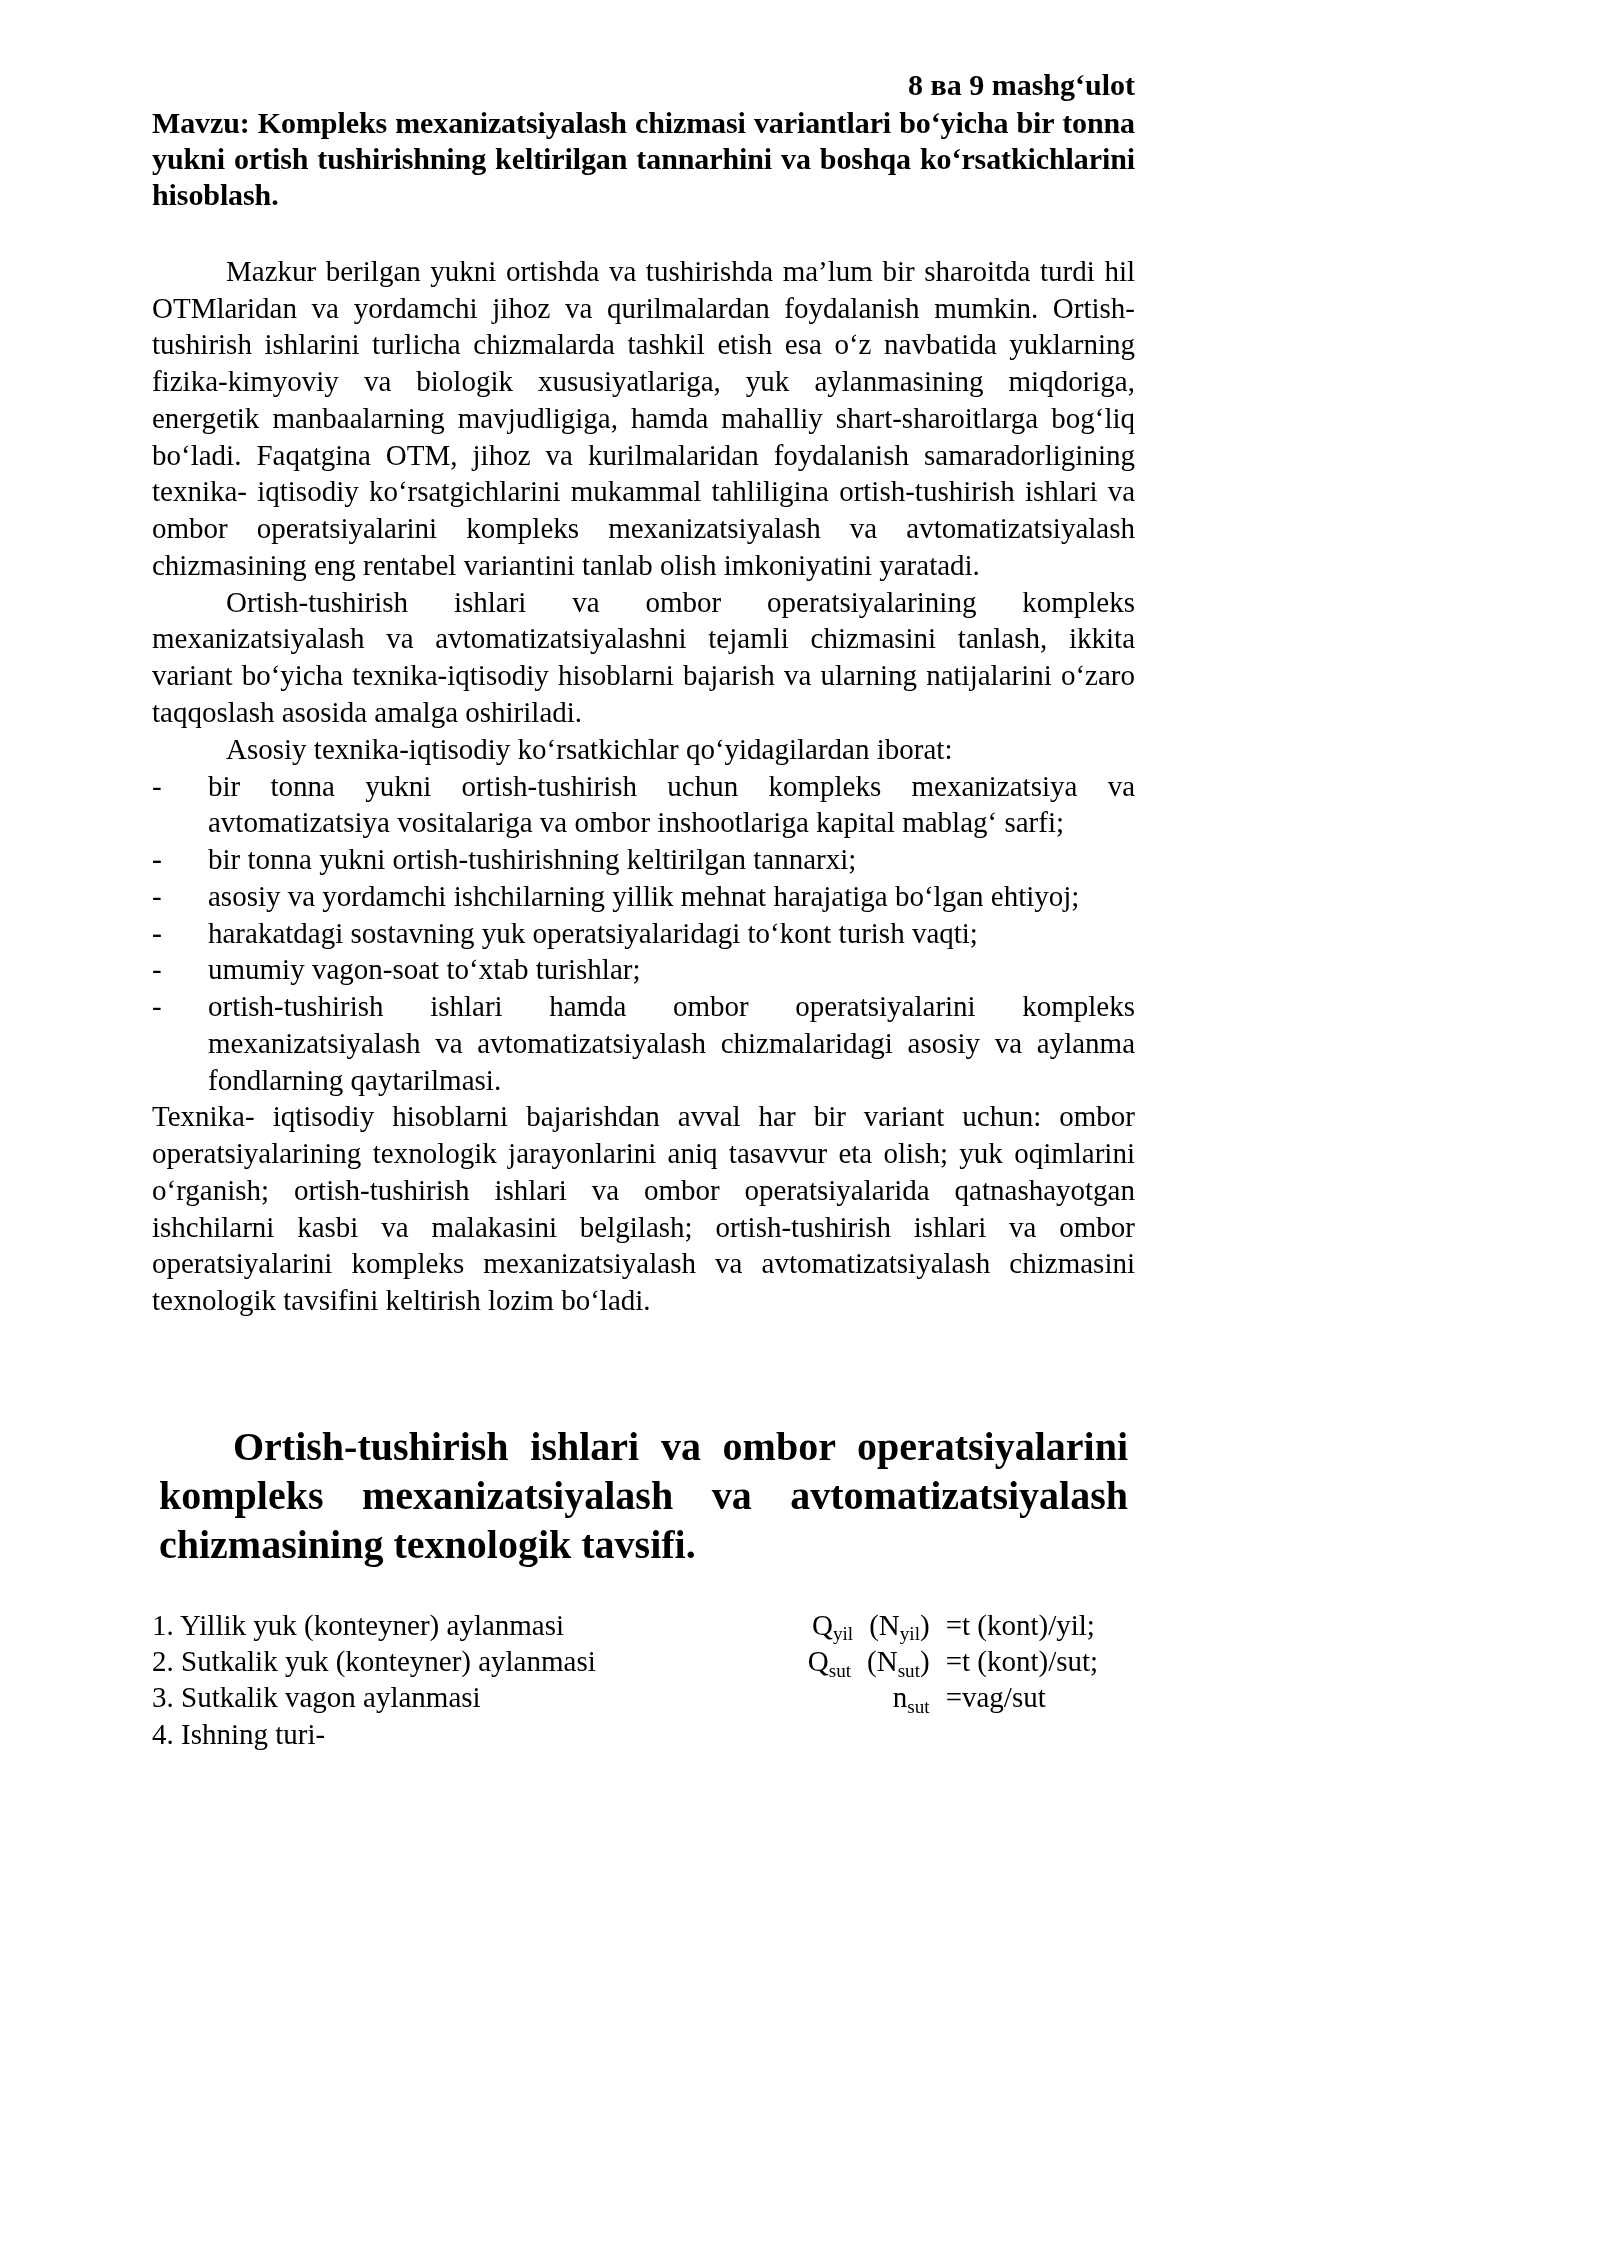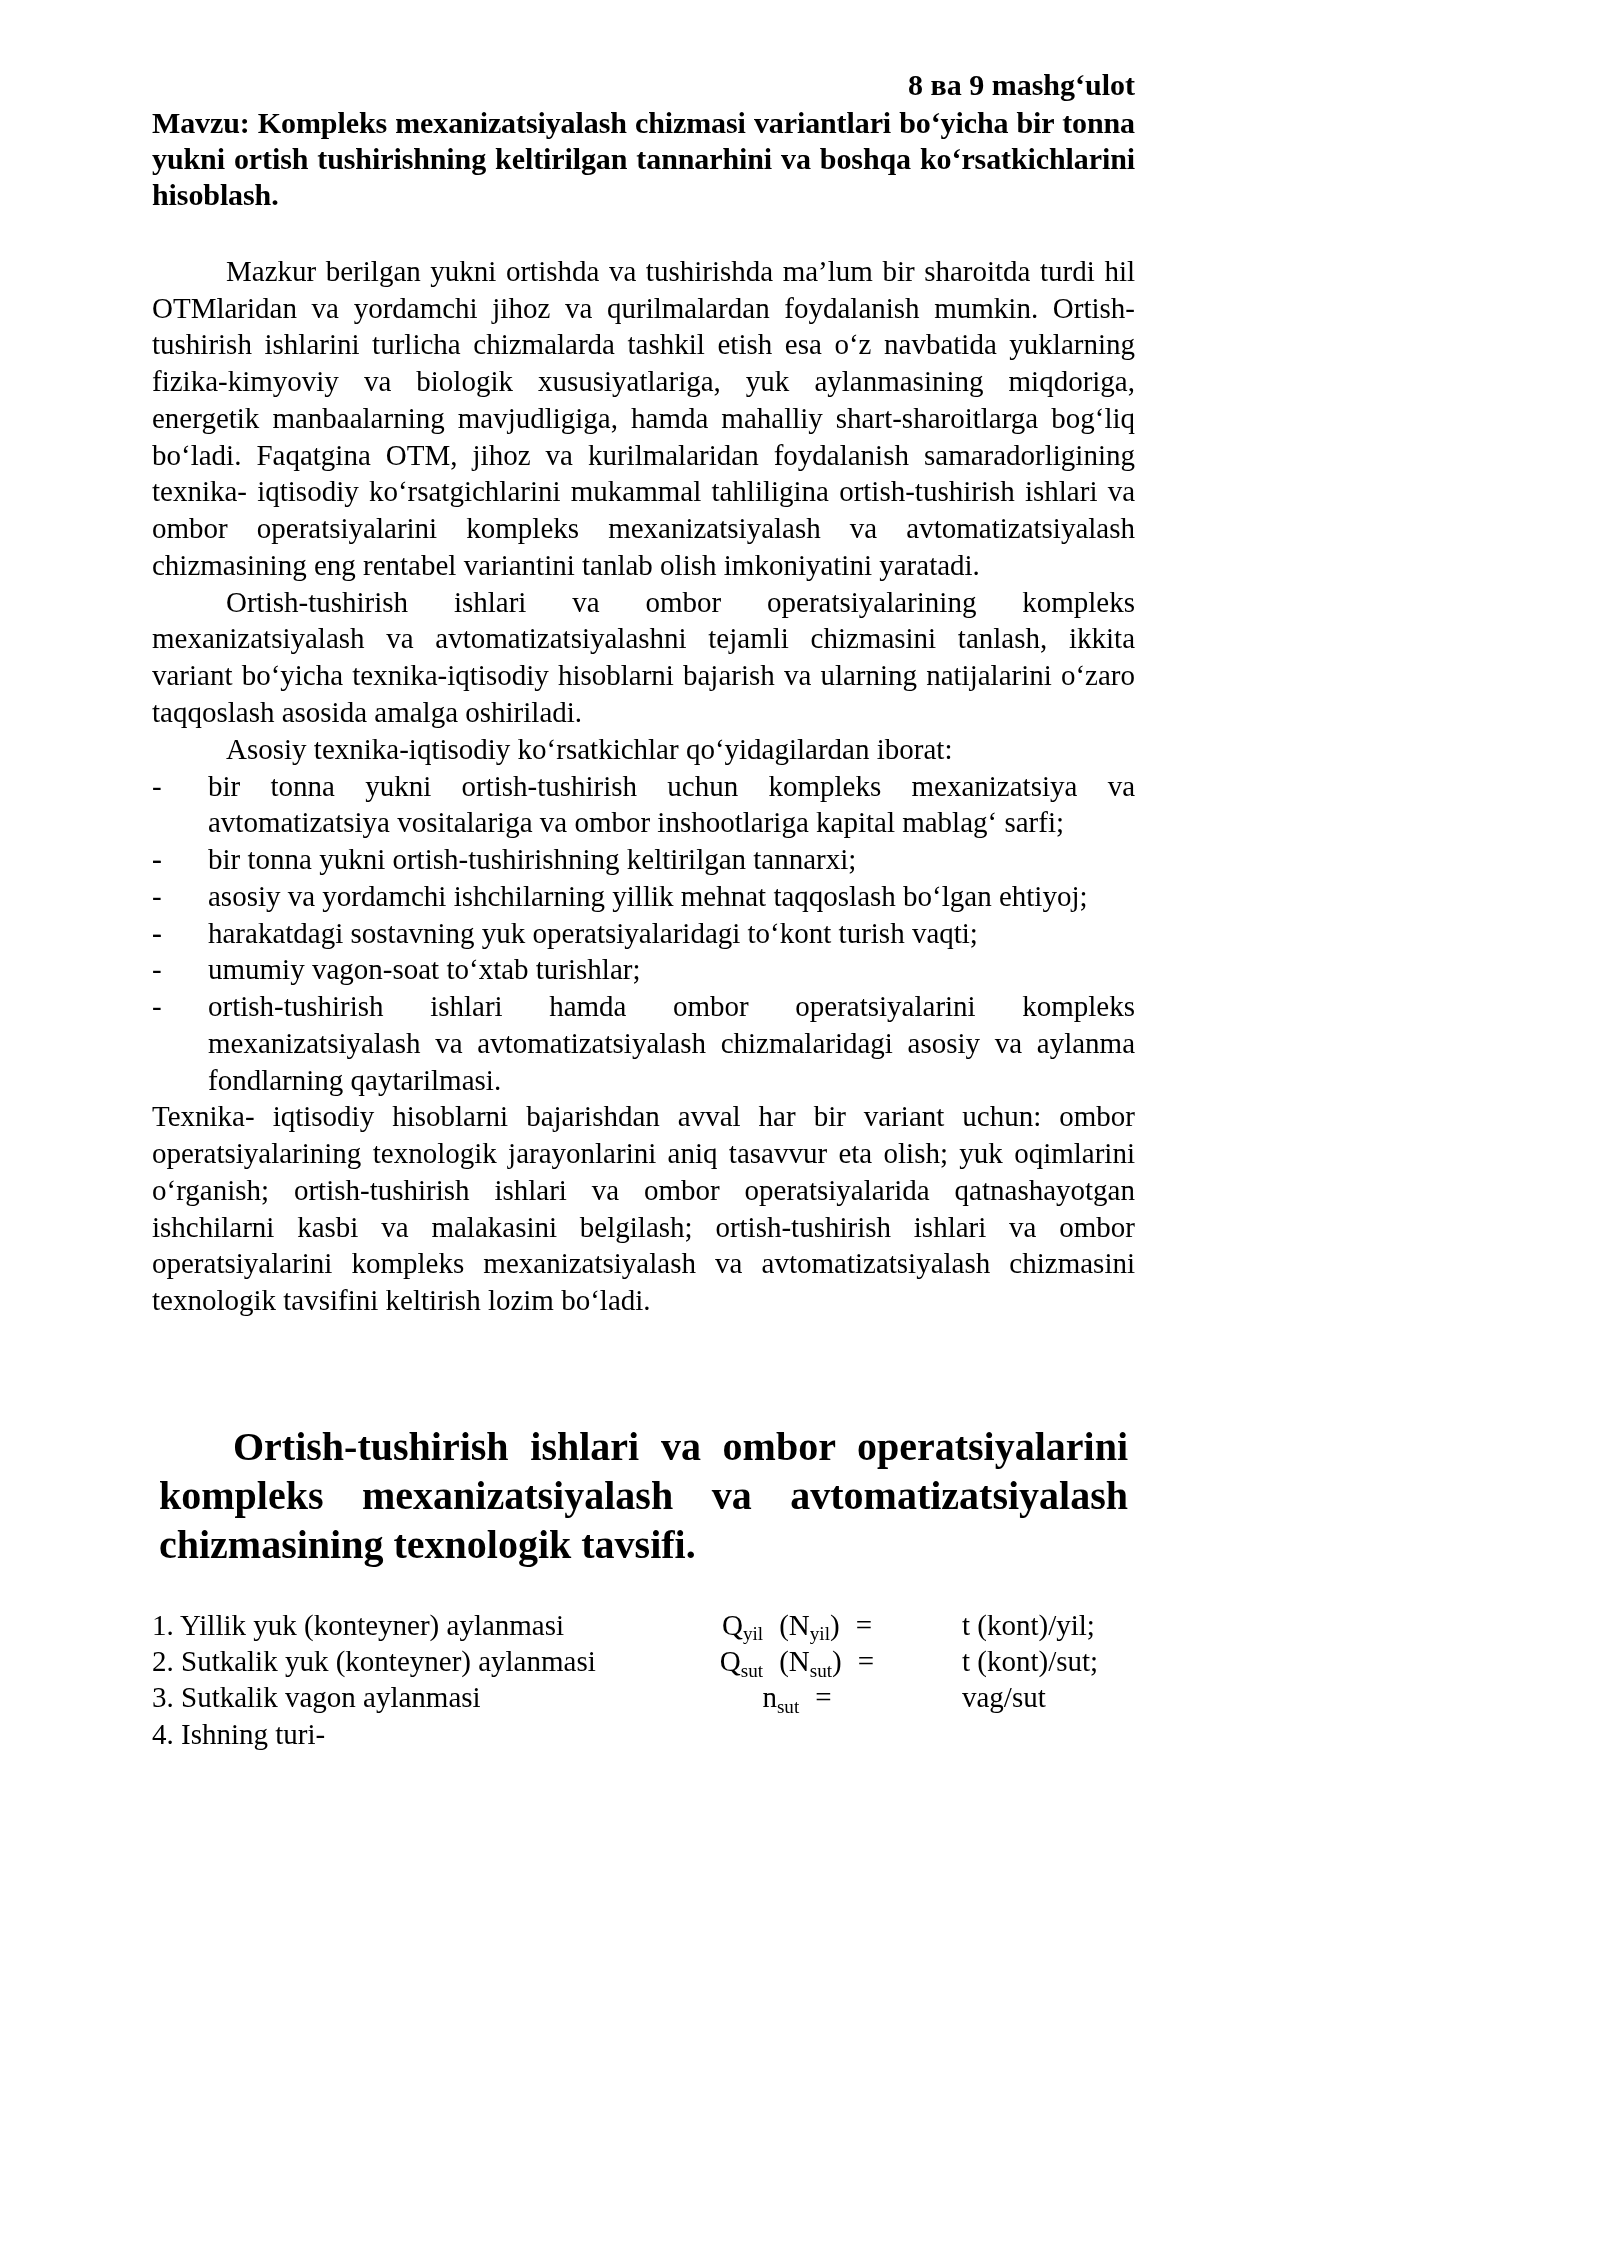--- a/index.html
+++ b/index.html
@@ -90,21 +90,21 @@
     line-height: 1.255;
     margin: 0;
     width: 100%;
   }
   table.spec-table td {
     padding: 0;
     vertical-align: top;
     white-space: nowrap;
   }
   td.spec-label { width: 480px; padding-left: 10px; margin-top: 16px; }
-  td.spec-formula { width: 330px; text-align: center; margin-top: 16px; }
+  td.spec-formula { width: 330px; text-align: right; margin-top: 16px; }
   td.spec-unit { text-align: left; }
 
   .fml { white-space: nowrap; }
   .fml sub {
     font-size: 0.66em;
     vertical-align: baseline;
     position: relative;
     top: 0.30em;
   }
   .gap-sm { display: inline-block; width: 16px; }
@@ -134,21 +134,21 @@
     </li>
     <li>
       <span class="dash">-</span>
     </li>
     <li>
       <span class="dash">-</span>
       <span>bir tonna yukni ortish-tushirishning keltirilgan tannarxi;</span>
     </li>
     <li>
       <span class="dash">-</span>
-      <span>asosiy va yordamchi ishchilarning yillik mehnat taqqoslash  bo‘lgan ehtiyoj;</span>
+      <span>asosiy va yordamchi ishchilarning yillik mehnat harajatiga  bo‘lgan ehtiyoj;</span>
     </li>
     <li>
       <span class="dash">-</span>
     </li>
     <li>
       <span class="dash">-</span>
       <span>harakatdagi sostavning yuk operatsiyalaridagi to‘kont turish vaqti;</span>
     </li>
     <li>
       <span class="dash">-</span>

